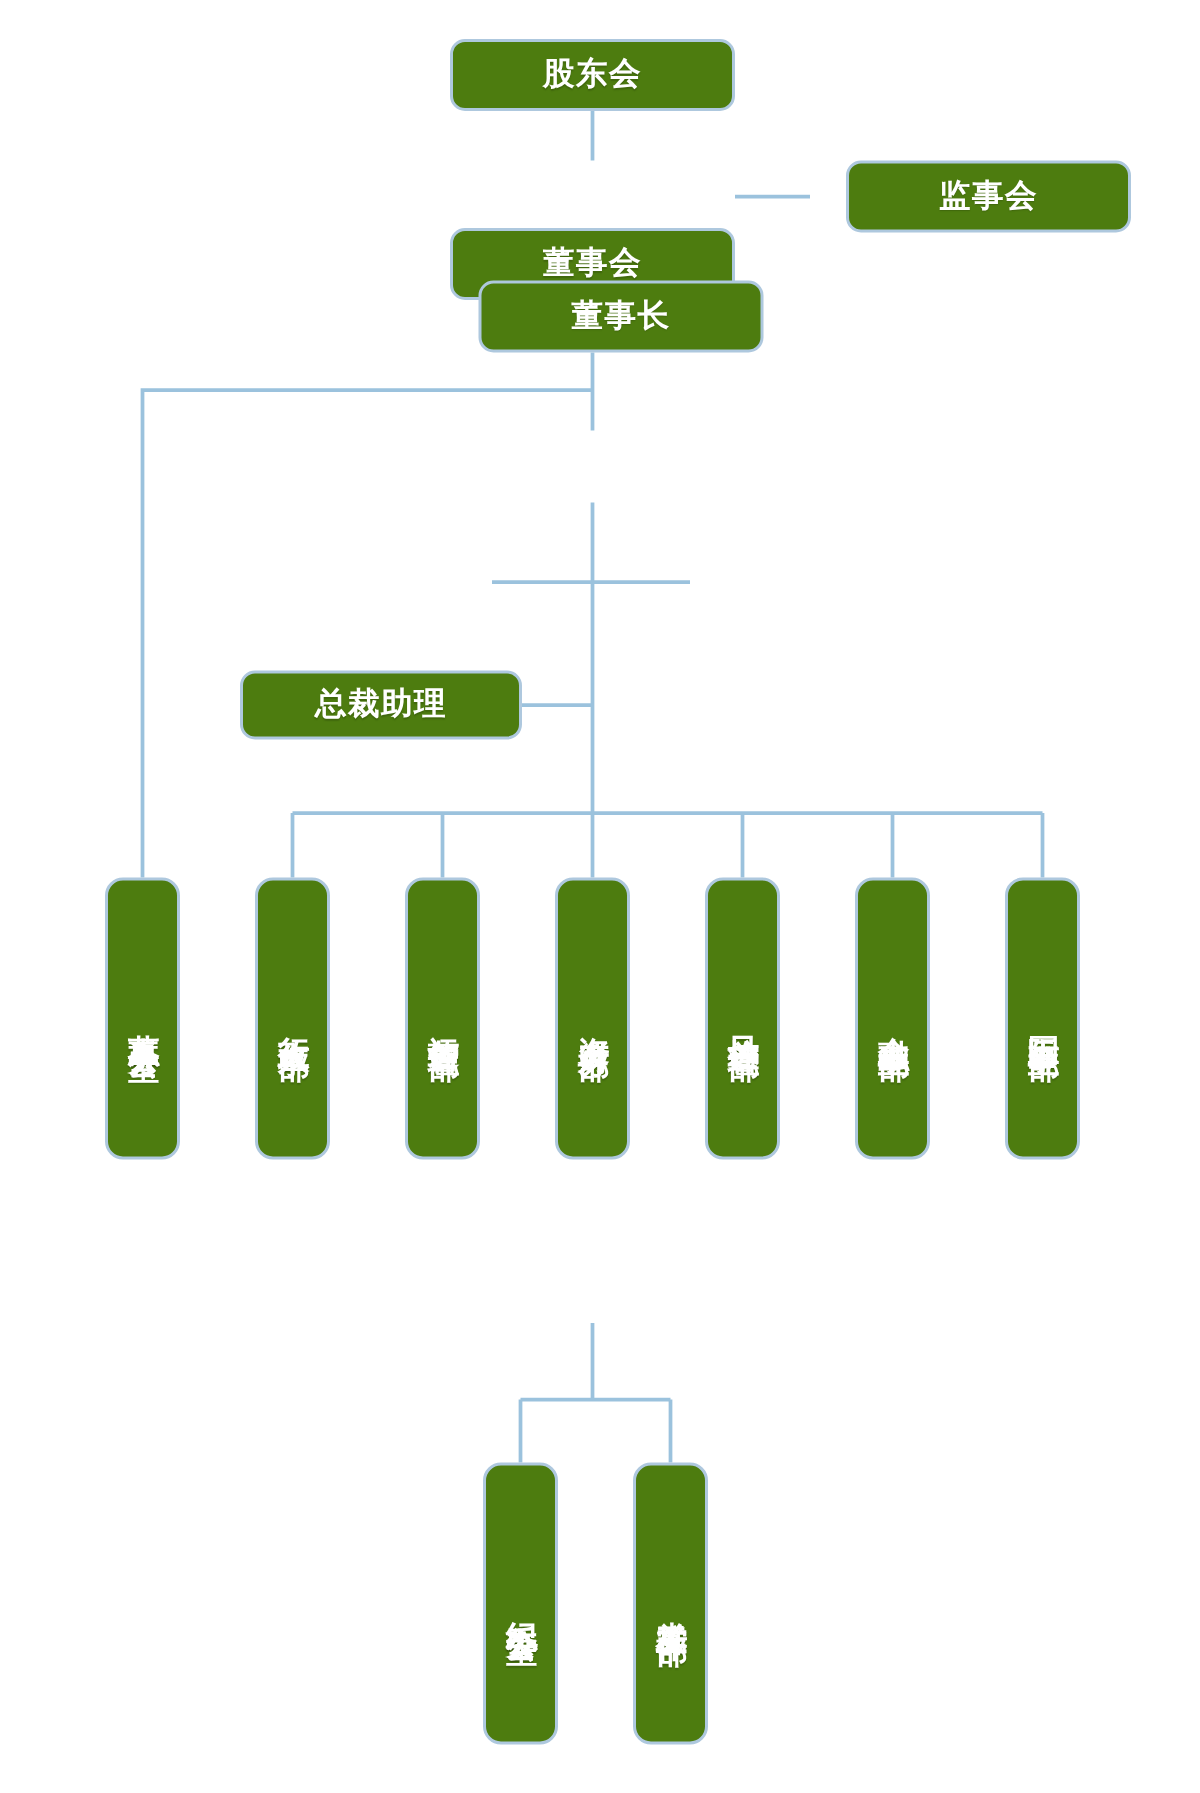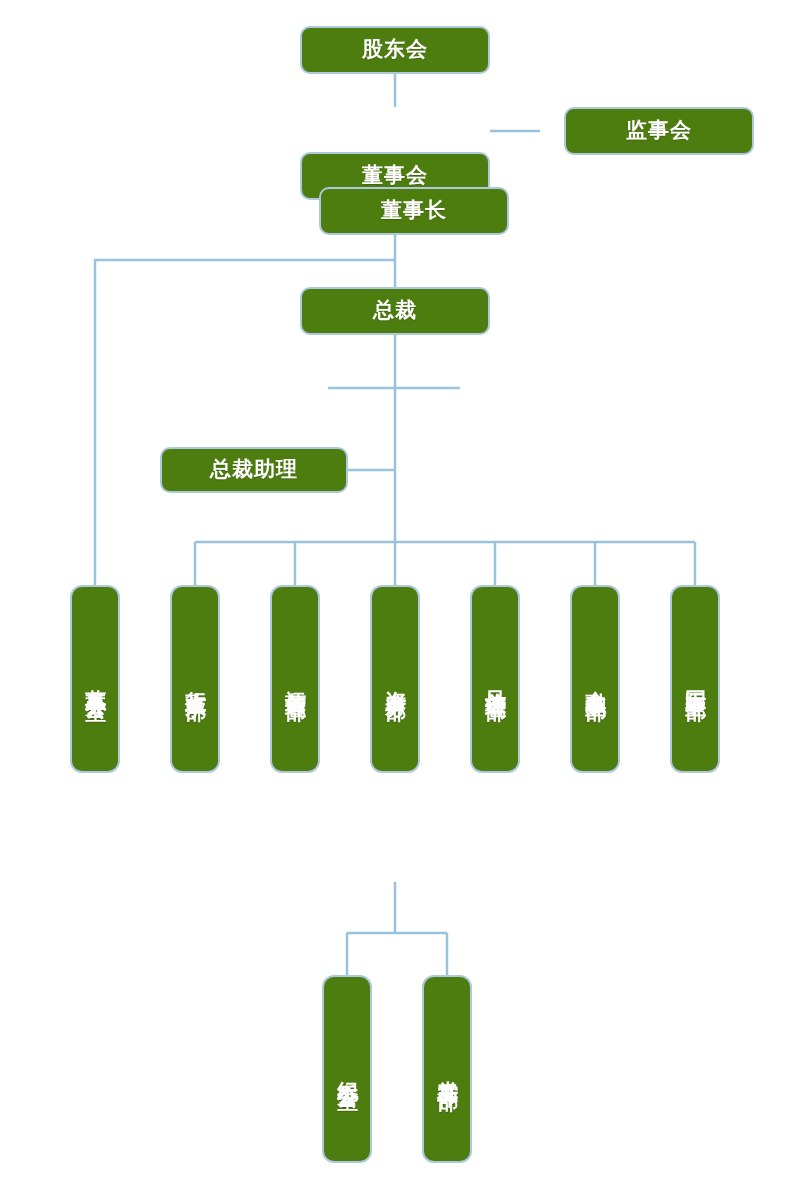--- a/index.html
+++ b/index.html
@@ -111,23 +111,20 @@
   </div>
 
   <div class="node horiz" style="left:564px; top:107px; width:190px; height:48px;font-family:Liberation Serif, serif;">
     <span class="node-label">监事会</span>
   </div>
 
   <div class="node horiz" style="left:300px; top:187px; width:190px; height:48px;margin-left:19px;">
     <span class="node-label">董事长</span>
   </div>
 
-  <div class="node horiz" style="left:300px; top:287px; width:190px; height:48px;">
-    <span class="node-label">总裁</span>
-  </div>
 
 
 
   <div class="node horiz" style="left:140px; top:447px; width:188px; height:46px;margin-left:20px;">
     <span class="node-label">总裁助理</span>
   </div>
 
   <div class="node vert" style="left:70px; top:585px; width:50px; height:188px;">
     <span class="node-label">董事会办公室</span>
   </div>

